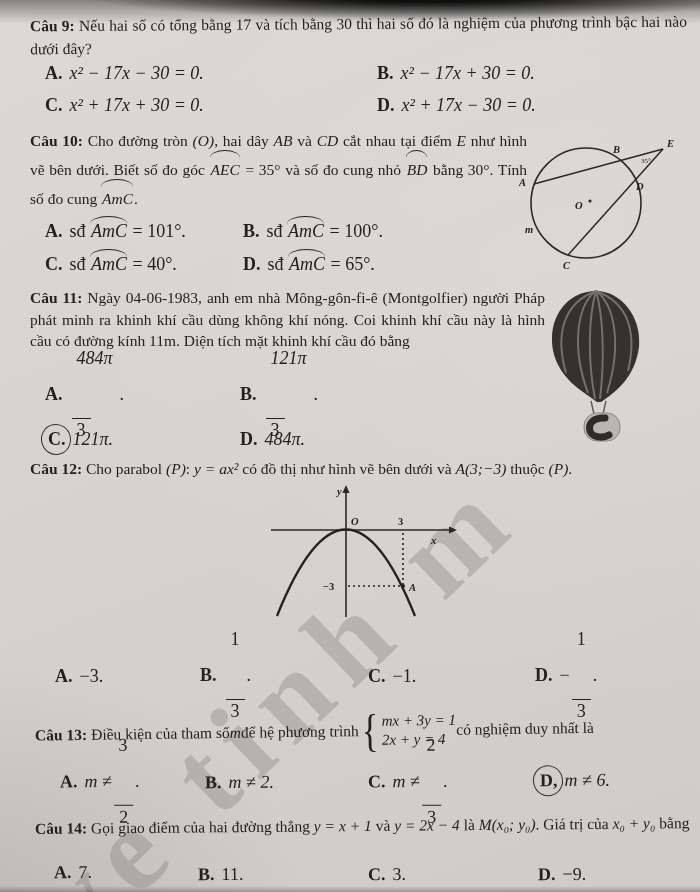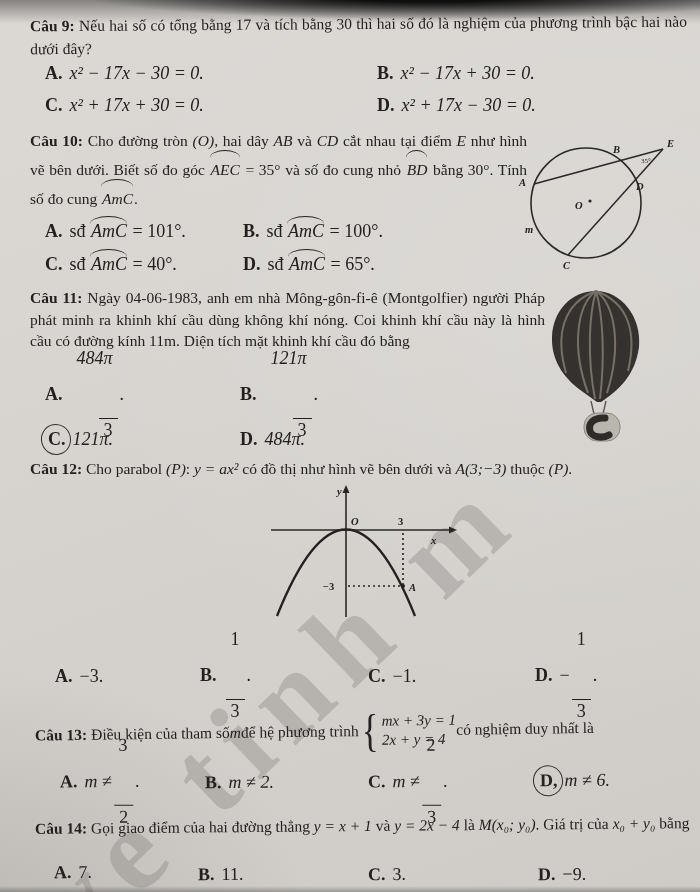--- a/index.html
+++ b/index.html
@@ -35,21 +35,21 @@
   .mi{font-style:italic;}
   .opt{position:absolute;font-size:18px;white-space:nowrap;}
   .opt-key{font-weight:bold;margin-right:7px;}
   .opt-flex{display:inline-flex;align-items:center;}
   .arc{position:relative;font-style:italic;display:inline-block;padding:0 1px;}
   .arc::before{
     content:"";position:absolute;left:0;right:1px;top:-5px;height:7px;
     border-top:1.4px solid #232120;
     border-radius:50% 50% 0 0 / 100% 100% 0 0;
   }
-  .frac{display:inline-flex;flex-direction:column;align-items:flex-end;vertical-align:middle;line-height:1.05;margin:0 2px;gap:48px;}
+  .frac{display:inline-flex;flex-direction:column;align-items:flex-start;vertical-align:middle;line-height:1.05;margin:0 2px;gap:48px;}
   .frac .num{padding:0 5px 2px;}
   .frac .den{border-top:1.4px solid #232120;padding:2px 5px 0;}
   .circled{position:relative;display:inline-block;}
   .circled::after{
     content:"";position:absolute;left:-7px;top:-5px;right:-5px;bottom:-5px;
     border:1.7px solid #33302d;border-radius:50%;transform:rotate(-12deg);
   }
   .system{display:inline-flex;align-items:center;vertical-align:middle;}
   .system .brace{font-size:46px;font-weight:400;line-height:0.9;transform:scaleX(0.75);margin-right:1px;}
   .system .eqs{display:inline-flex;flex-direction:column;gap:3px;font-size:15px;font-style:italic;line-height:1.1;}

